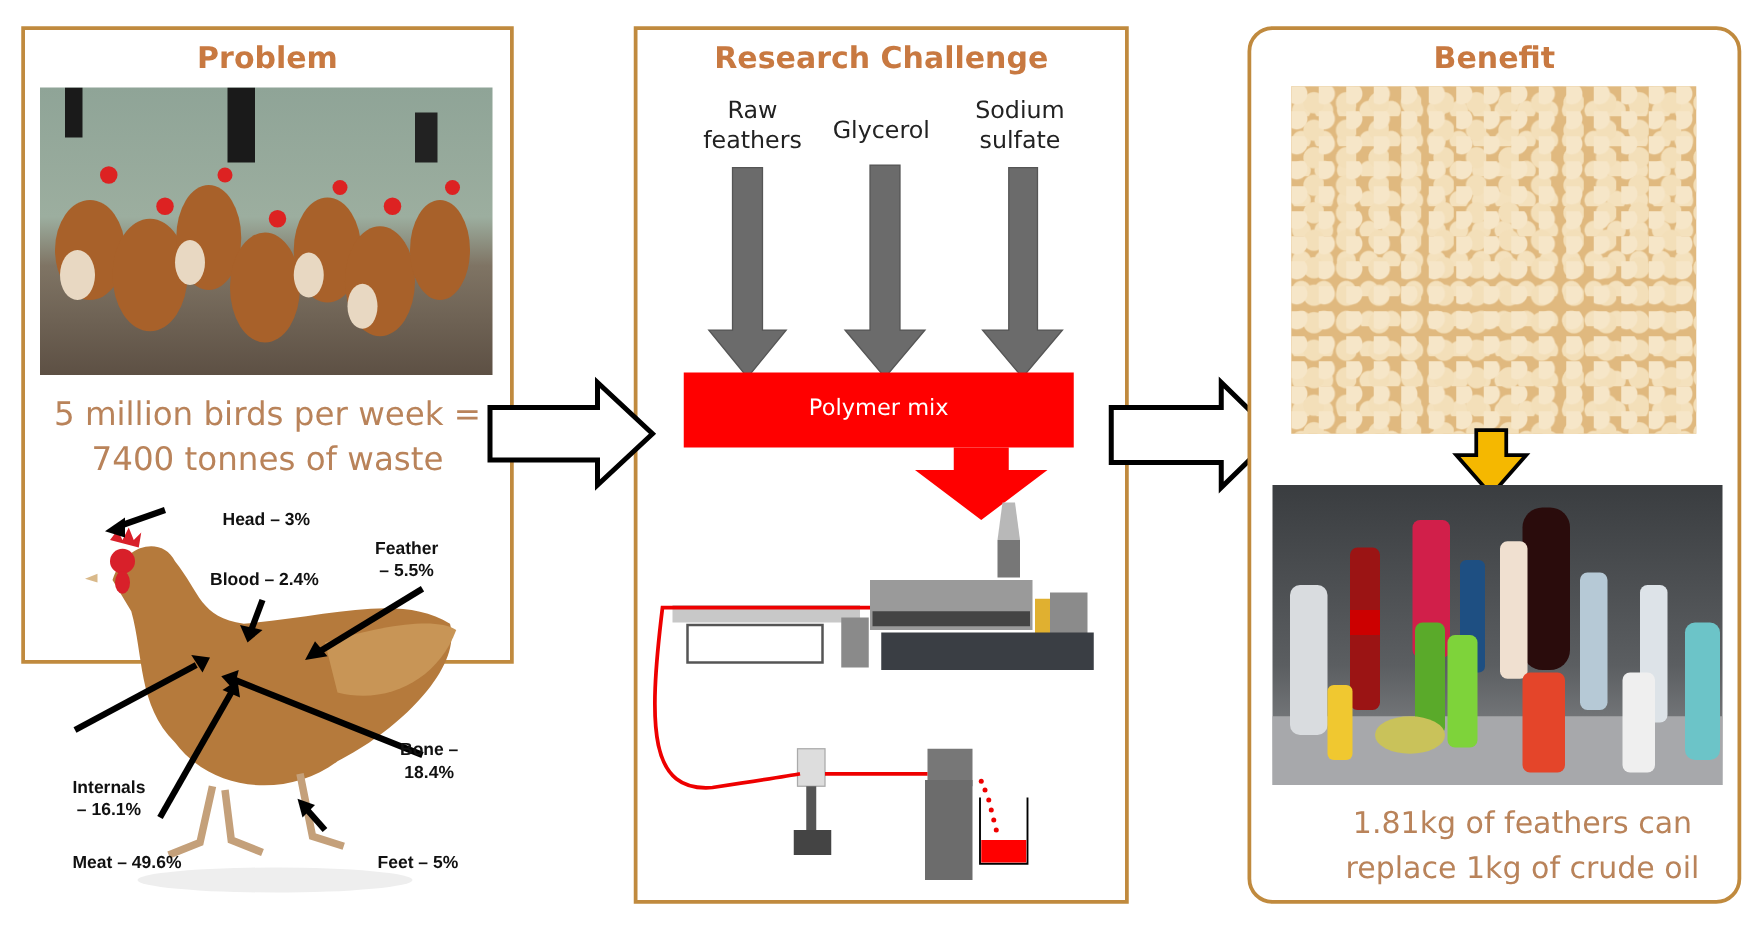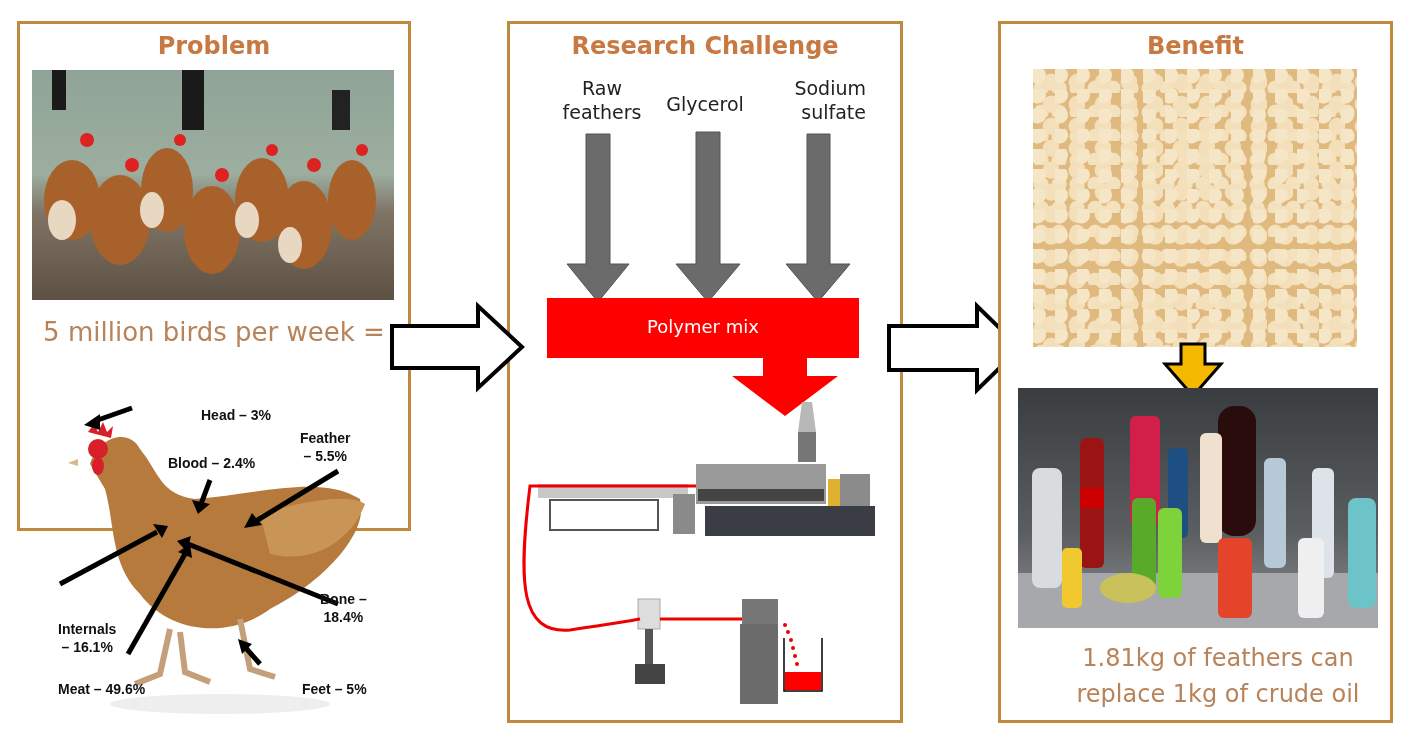--- a/index.html
+++ b/index.html
@@ -1,20 +1,20 @@
 <!DOCTYPE html>
 <html><head>
 <meta charset="utf-8">
 <style>
   html, body { margin:0; padding:0; background:#ffffff; }
   body { width:1408px; height:741px; position:relative; overflow:hidden; font-family:"DejaVu Sans", sans-serif; }
   .panel { position:absolute; border:3px solid #c08a3e; background:#fff; box-sizing:border-box; }
   #p1 { left:17px; top:21px; width:394px; height:510px; }
   #p2 { left:507px; top:21px; width:396px; height:702px; }
-  #p3 { left:998px; top:21px; width:395px; height:702px; }
+  #p3 { left:998px; top:21px; width:395px; height:702px;border-radius:20px; }
   .ptitle { position:absolute; left:0; right:0; top:8px; text-align:center; color:#c87941; font-weight:bold; font-size:24px; font-family:"DejaVu Sans", sans-serif; }
   .caption { position:absolute; left:0; right:0; text-align:center; color:#b9835a; font-size:26px; line-height:36px; font-family:"DejaVu Sans", sans-serif; }
   .photo { position:absolute; overflow:hidden; }
   .lbl { position:absolute; font-family:"Liberation Sans", sans-serif; font-weight:bold; font-size:14px; color:#111; line-height:18px; }
   .inlbl { position:absolute; font-size:19px; color:#222; text-align:center; line-height:24px; font-family:"DejaVu Sans", sans-serif; }
   svg { position:absolute; overflow:visible; }
 </style>
 </head>
 <body>
 
@@ -48,20 +48,21 @@
         <circle cx="190" cy="105" r="7"></circle>
           <circle cx="240" cy="80" r="6"></circle>
           <circle cx="282" cy="95" r="7"></circle>
           <circle cx="330" cy="80" r="6"></circle>
       </g>
     </svg>
   </div>
 
   <div class="caption" style="top:290px;">
     <div>5 million birds per week =</div>
+    <div>7400 tonnes of waste</div>
   </div>
 
   <svg width="394" height="330" style="left:0; top:380px;">
     <ellipse cx="200" cy="300" rx="110" ry="10" fill="#eee"></ellipse>
     <path d="M70,60 C80,30 110,25 120,45 C140,70 140,90 175,95 C240,90 300,70 340,95 C350,130 300,180 250,205 C210,235 150,230 120,190 C90,160 95,120 85,85 Z" fill="#b57a3c"></path>
     <path d="M240,110 C290,95 330,90 345,100 C330,140 290,160 250,150 Z" fill="#c89556"></path>
     <circle cx="78" cy="45" r="10" fill="#d8202a"></circle>
     <path d="M68,28 l6,-8 l4,8 l5,-10 l4,10 l6,-6 l-2,12 z" fill="#d8202a"></path>
     <ellipse cx="78" cy="62" rx="6" ry="9" fill="#d8202a"></ellipse>
     <path d="M58,55 l-10,4 l10,3 z" fill="#d9b98a"></path>
@@ -80,21 +81,21 @@
       <polygon points="64,21 80,10 80,26"></polygon>
       <polygon points="178,110 172,96 190,100"></polygon>
       <polygon points="224,124 232,109 242,121"></polygon>
       <polygon points="148,122 133,120 142,134"></polygon>
       <polygon points="170,140 158,148 172,154"></polygon>
       <polygon points="157,137 171,132 167,148"></polygon>
       <polygon points="218,235 232,240 222,250"></polygon>
     </g>
   </svg>
 
-  <div class="lbl" style="left:158px; top:382px;margin-left:23px;">Head – 3%</div>
+  <div class="lbl" style="left:158px; top:382px;">Head – 3%</div>
   <div class="lbl" style="left:148px; top:430px;">Blood – 2.4%</div>
   <div class="lbl" style="left:280px; top:405px; text-align:center;">
     <div>Feather</div>
     <div>– 5.5%</div>
   </div>
   <div class="lbl" style="left:38px; top:556px; text-align:center;margin-top:40px;">
     <div>Internals</div>
     <div>– 16.1%</div>
   </div>
   <div class="lbl" style="left:300px; top:566px; text-align:center;">
@@ -108,21 +109,21 @@
 <div class="panel" id="p2">
   <div class="ptitle">Research Challenge</div>
 
   <div class="inlbl" style="left:52px; top:52px; width:80px;">
     <div>Raw</div>
     <div>feathers</div>
   </div>
   <div class="inlbl" style="left:140px; top:68px; width:110px;">
     <div>Glycerol</div>
   </div>
-  <div class="inlbl" style="left:256px; top:52px; width:100px;text-align:right;">
+  <div class="inlbl" style="left:256px; top:52px; width:100px;">
     <div>Sodium</div>
     <div>sulfate</div>
   </div>
 
   <svg width="396" height="700" style="left:0; top:0;">
     <polygon points="76,110 100,110 100,240 119,240 88,278 57,240 76,240" fill="#6b6b6b" stroke="#555" stroke-width="1"></polygon>
     <polygon points="186,108 210,108 210,240 230,240 198,278 166,240 186,240" fill="#6b6b6b" stroke="#555" stroke-width="1"></polygon>
     <polygon points="297,110 320,110 320,240 340,240 308,278 276,240 297,240" fill="#6b6b6b" stroke="#555" stroke-width="1"></polygon>
     <rect x="37" y="274" width="312" height="60" fill="#ff0000"></rect>
     <polygon points="253,334 297,334 297,352 328,352 275,392 222,352 253,352" fill="#ff0000"></polygon>

